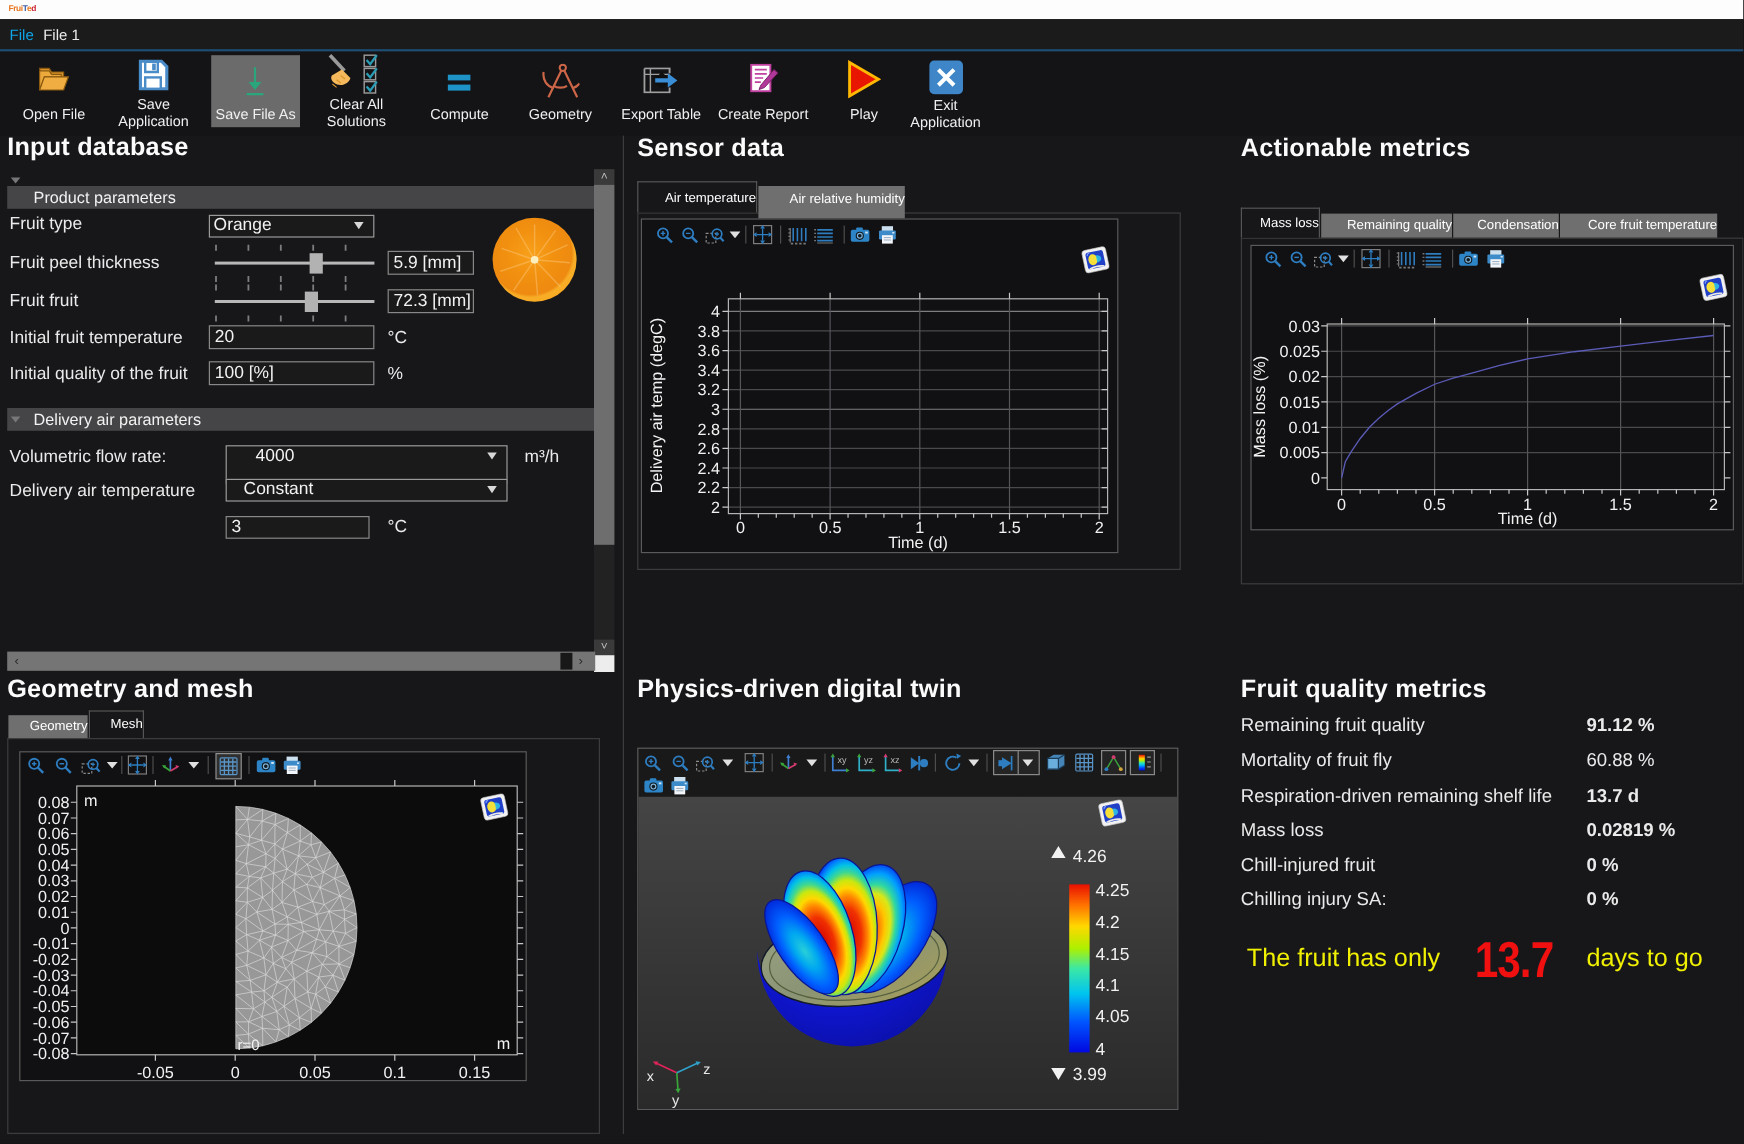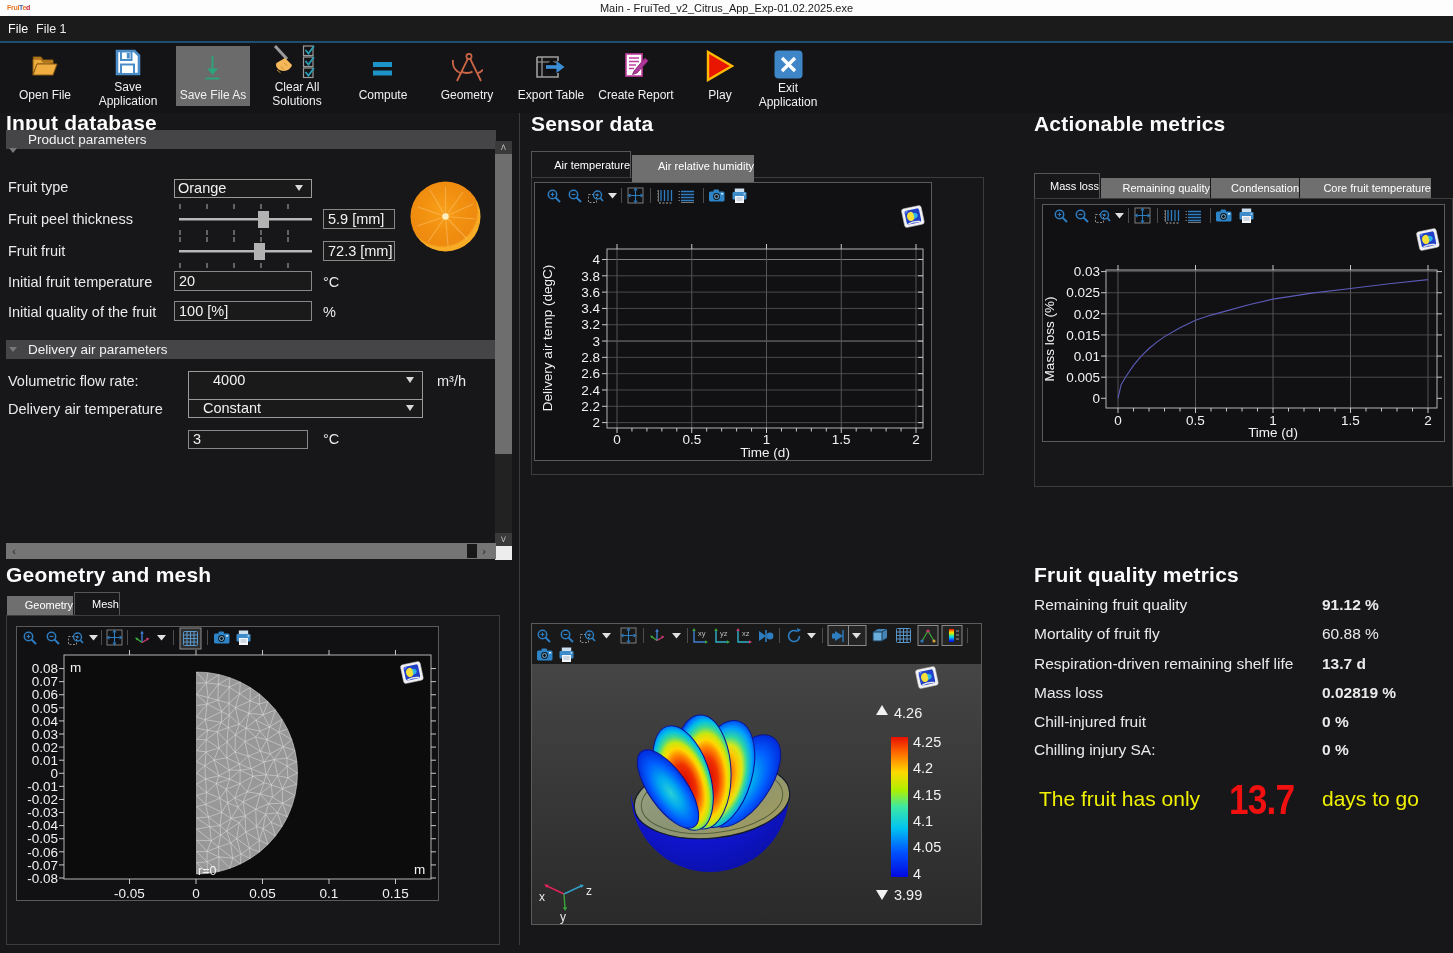--- a/index.html
+++ b/index.html
@@ -99,24 +99,23 @@
             <path d="M12 7c2.5 0 4 1.5 4 3s-1.5 3-4 3z" fill="#30c8e8" opacity="0.85"></path>
             <path d="M5 6c0-1 1-2 2-2" stroke="#7a9aff" stroke-width="1" fill="none"></path>
           </g>
         </g>
 <rect id="i-sep" width="1" height="15" fill="#4d4d4d"></rect>
 </defs>
 </svg>
 
 <div class="abs" style="left:0;top:0;width:1453px;height:16px;background:#fdfdfd;"></div>
 <div class="abs" style="left:7px;top:4px;font-size:7px;font-weight:bold;color:#e87722;letter-spacing:-0.3px;">Frui<span style="color:#3b5fa5;">T</span><span style="color:#e87722;">e</span><span style="color:#cc2233;">d</span></div>
-<div class="abs" style="left:0;top:2px;width:1453px;text-align:center;font-size:11px;color:#1a1a1a;">Main - FruiTed_v2_Citrus_App_Exp-01.02.2025.exe</div>
 
 <div class="abs" style="left:0;top:16px;width:1453px;height:25px;background:#1b1b1b;border-bottom:2px solid #1d4e74;"></div>
-<div class="abs" style="left:8px;top:22px;font-size:12.5px;color:#ffffff;">File</div>
+<div class="abs" style="left:8px;top:22px;font-size:12.5px;color:#0ea5e9;">File</div>
 <div class="abs" style="left:36px;top:22px;font-size:12.5px;color:#ececec;">File 1</div>
 
 <div class="abs" style="left:0;top:43px;width:1453px;height:70px;background:#141417;"></div>
 <div id="toolbar">
 <div class="abs" style="left:176px;top:46px;width:74px;height:60px;background:#6b6b6b;"></div>
 
 <svg class="abs" style="left:31px;top:54px;" width="28" height="24" viewBox="0 0 28 24">
 <path d="M2 3h8l2 3h10v4H4z" fill="#d89228" stroke="#8a5a10" stroke-width="1"></path>
 <path d="M2 21V5h8l2 3h8v2h-14l-4 11z" fill="#eca93c" stroke="#8a5a10" stroke-width="1"></path>
 <path d="M6 10h20l-4 11H2z" fill="#f0ad42" stroke="#8a5a10" stroke-width="1"></path>
@@ -195,21 +194,21 @@
 <svg class="abs" style="left:774px;top:50px;" width="29" height="29" viewBox="0 0 29 29">
 <rect x="0.5" y="0.5" width="28" height="28" rx="4" fill="#3e86c8"></rect>
 <path d="M8 8l13 13M21 8L8 21" stroke="#fff" stroke-width="3.4"></path>
 </svg>
 <div class="tbbtn" style="left:752px;top:81px;width:72px;">Exit<br>Application</div>
 </div>
 
 <div class="abs" style="left:519px;top:113px;width:1px;height:832px;background:#3c3c3c;"></div>
 <div class="hdg" style="left:6px;top:111px;">Input database</div>
 <div id="leftpanel">
-<div class="secbar" style="top:130px;"><span style="margin-left:22px;">Product parameters</span></div>
+<div class="secbar" style="top:155px;"><span style="margin-left:22px;">Product parameters</span></div>
 <div class="sectri" style="left:9px;top:148px;"></div>
 
 <div class="lbl" style="left:8px;top:179px;">Fruit type</div>
 <div class="combo" style="left:174px;top:179px;width:138px;height:19px;line-height:17px;padding-left:3px;">Orange</div>
 <div class="caret" style="left:295px;top:185px;"></div>
 
 <div class="lbl" style="left:8px;top:211px;">Fruit peel thickness</div>
 <div class="lbl" style="left:8px;top:243px;">Fruit fruit</div>
 <svg class="abs" style="left:174px;top:200px;" width="142" height="70" viewBox="0 0 142 70">
 <g stroke="#7d7d7d" stroke-width="1.5">
@@ -458,20 +457,21 @@
             <text x="313.0" y="272">0.1</text>
             <text x="379.5" y="272">0.15</text>
           </g>
 <text x="54" y="46">m</text>
           <text x="398" y="248">m</text>
 <text x="182" y="249" font-size="12.5">r=0</text>
 </g>
 </svg>
 </div>
 
+<div class="hdg" style="left:531px;top:563px;">Physics-driven digital twin</div>
 <div id="twin">
 <div class="pframe" style="left:531px;top:623px;width:451px;height:302px;background:#191919;"></div>
 <svg class="abs" style="left:531px;top:623px;" width="451" height="302" viewBox="0 0 451 302">
 <defs>
 <linearGradient id="cnv" gradientUnits="userSpaceOnUse" x1="0" y1="41" x2="0" y2="301">
 <stop offset="0" stop-color="#454545"></stop>
             <stop offset="0.55" stop-color="#363636"></stop>
             <stop offset="1" stop-color="#2a2a2a"></stop>
 </linearGradient>
 <linearGradient id="jet" x1="0" y1="1" x2="0" y2="0">

